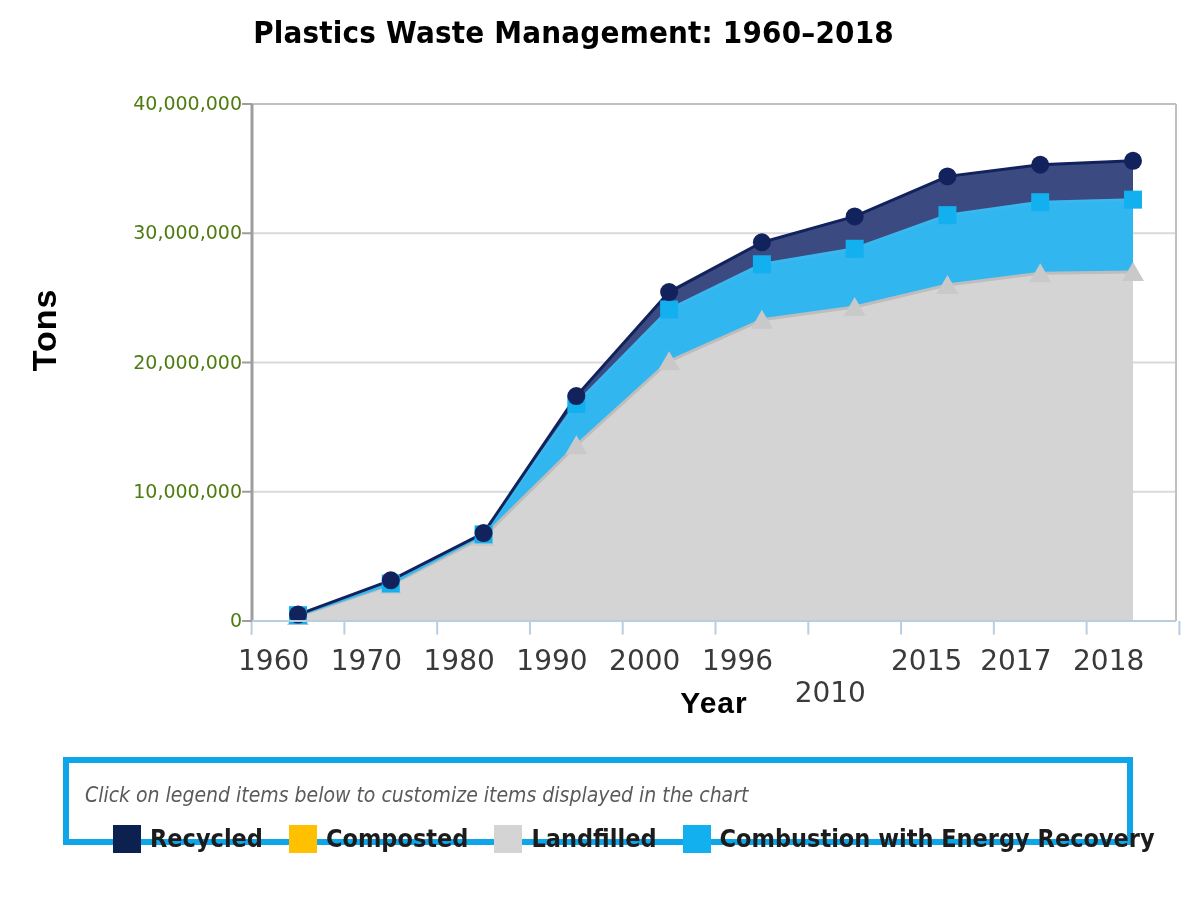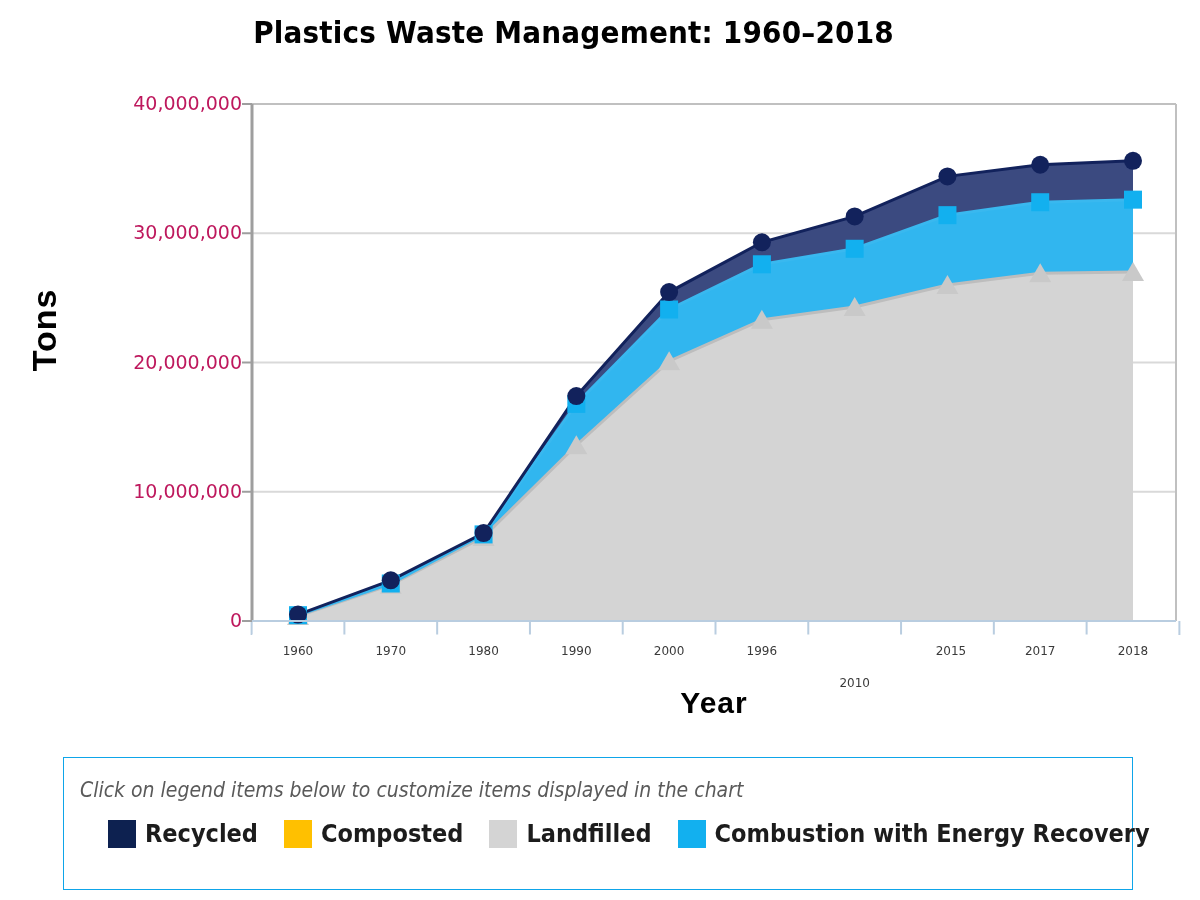--- a/index.html
+++ b/index.html
@@ -56,45 +56,44 @@
     font-weight: bold;
     color: #000000;
     letter-spacing: 1px;
   }
   .y-tick-label {
     position: absolute;
     right: 0;
     width: 160px;
     text-align: right;
     font-size: 19px;
-    color: #be185d;
+    color: #4d7c0f;
     font-family: "DejaVu Sans", sans-serif;
   }
   .y-tick-wrap {
     position: absolute;
     left: 72px;
     width: 170px;
     height: 0;
   }
   .x-tick-label {
     position: absolute;
     width: 120px;
-    text-align: center;
-    font-size: 12px;
+    font-size: 28px;
     color: #3a3a3a;
     font-family: "DejaVu Sans", sans-serif;
     top: 644px;
   }
   .legend-box {
     position: absolute;
     left: 63px;
     top: 757px;
     width: 1070px;
-    height: 133px;
-    border: 1px solid #0ea5e9;
+    height: 88px;
+    border: 6px solid #0ea5e9;
     background: #ffffff;
     box-sizing: border-box;
   }
   .legend-hint {
     position: absolute;
     left: 16px;
     top: 20px;
     font-style: italic;
     font-size: 21px;
     color: #5a5a5a;

